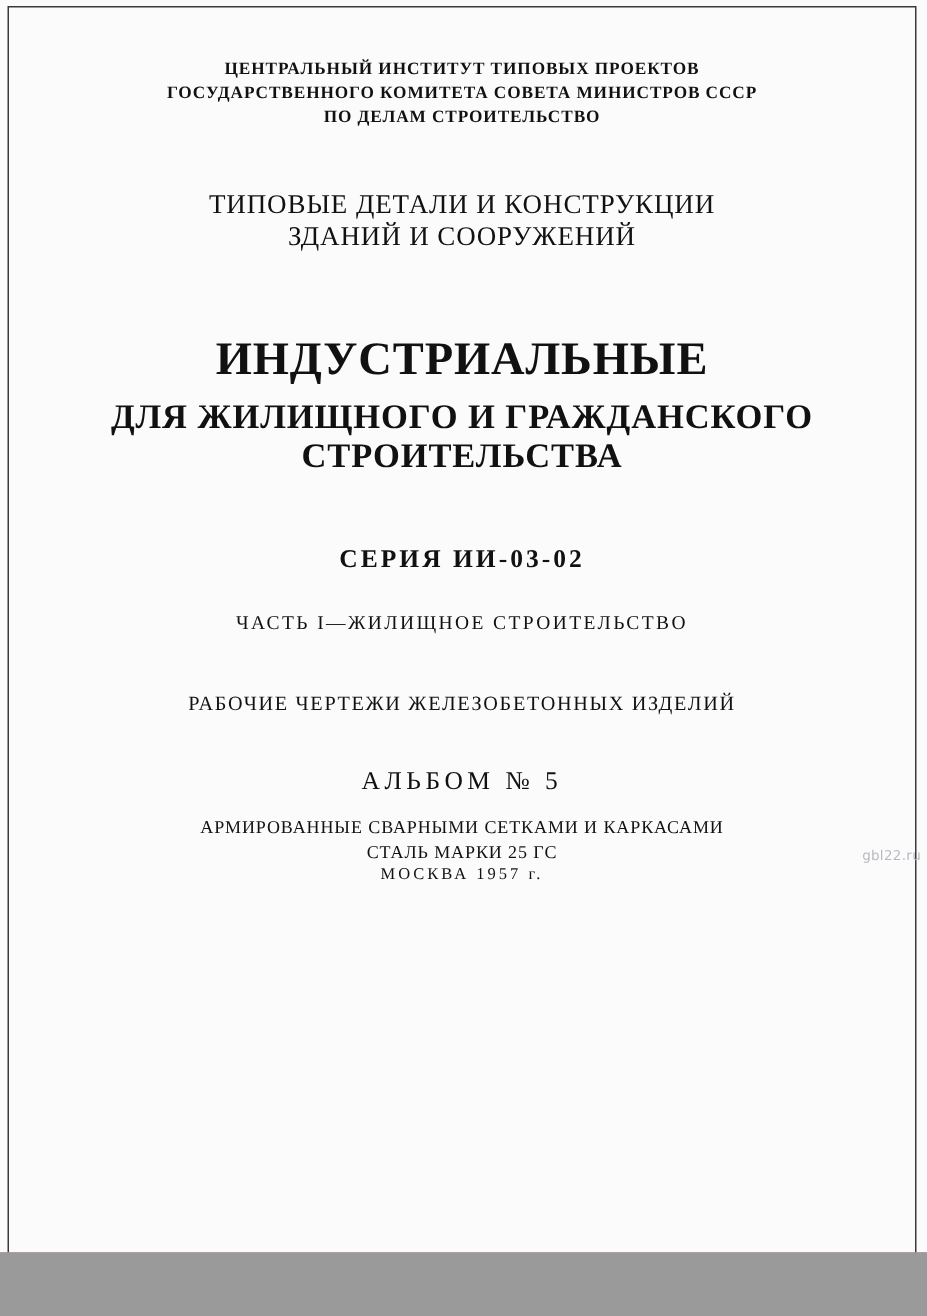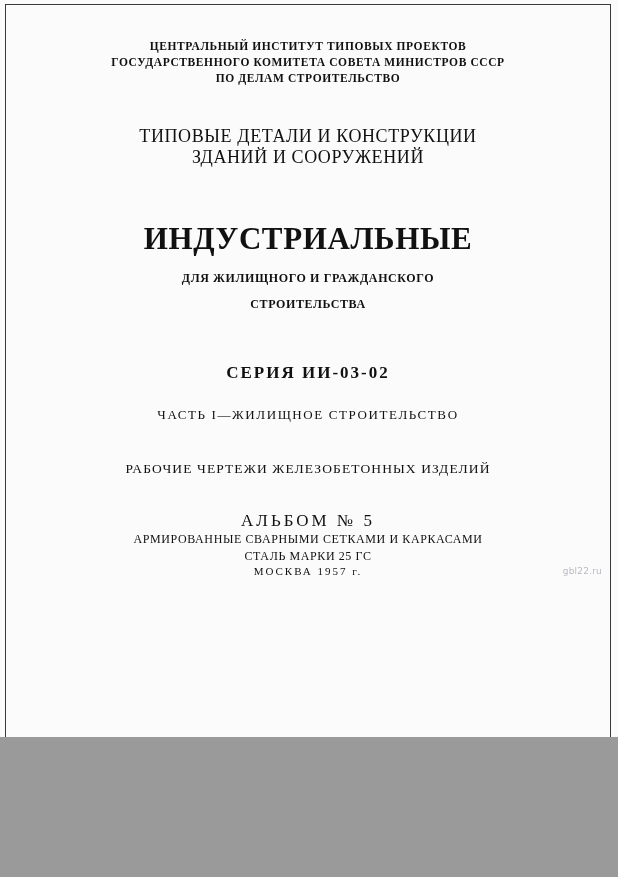--- a/index.html
+++ b/index.html
@@ -3,21 +3,21 @@
 <meta charset="utf-8">
 <style>
   html, body {
     margin: 0;
     padding: 0;
     background: #9a9a9a;
   }
   .page {
     position: relative;
     width: 618px;
-    height: 737px;
+    height: 835px;
     background: #be185d;
     overflow: hidden;
     font-family: "Liberation Serif", serif;
     color: #111111;
   }
   .sheet {
     position: absolute;
     left: 0;
     top: 0;
     width: 618px;
@@ -70,21 +70,21 @@
   
   .title {
     margin-top: 52px;
     font-size: 31px;
     font-weight: bold;
     line-height: 37px;
     letter-spacing: 1px;
   }
   .subtitle {
     margin-top: 8px;
-    font-size: 12px;
+    font-size: 23px;
     font-weight: bold;
     line-height: 26px;
     letter-spacing: 0.6px;
   }
 
   .series {
     margin-top: 46px;
     font-size: 17px;
     font-weight: bold;
     letter-spacing: 2px;
@@ -104,33 +104,33 @@
     font-size: 17px;
     letter-spacing: 3px;
   }
   .product {
     margin-top: 26px;
     font-size: 16px;
     line-height: 24px;
     letter-spacing: 0.6px;
   }
   .product-sub {
-    margin-top: 0;
+    margin-top: 12px;
     font-size: 12px;
     line-height: 17px;
     letter-spacing: 0.8px;
   }
   .city {
     font-size: 11px;
     letter-spacing: 2px;
   }
 
   .watermark {
     position: absolute;
-    right: 16px;
+    right: 4px;
     top: 566px;
     font-family: "DejaVu Sans", sans-serif;
     font-size: 9px;
     color: #b9b9c4;
     letter-spacing: 0.2px;
   }
 </style>
 </head>
 <body>
 

